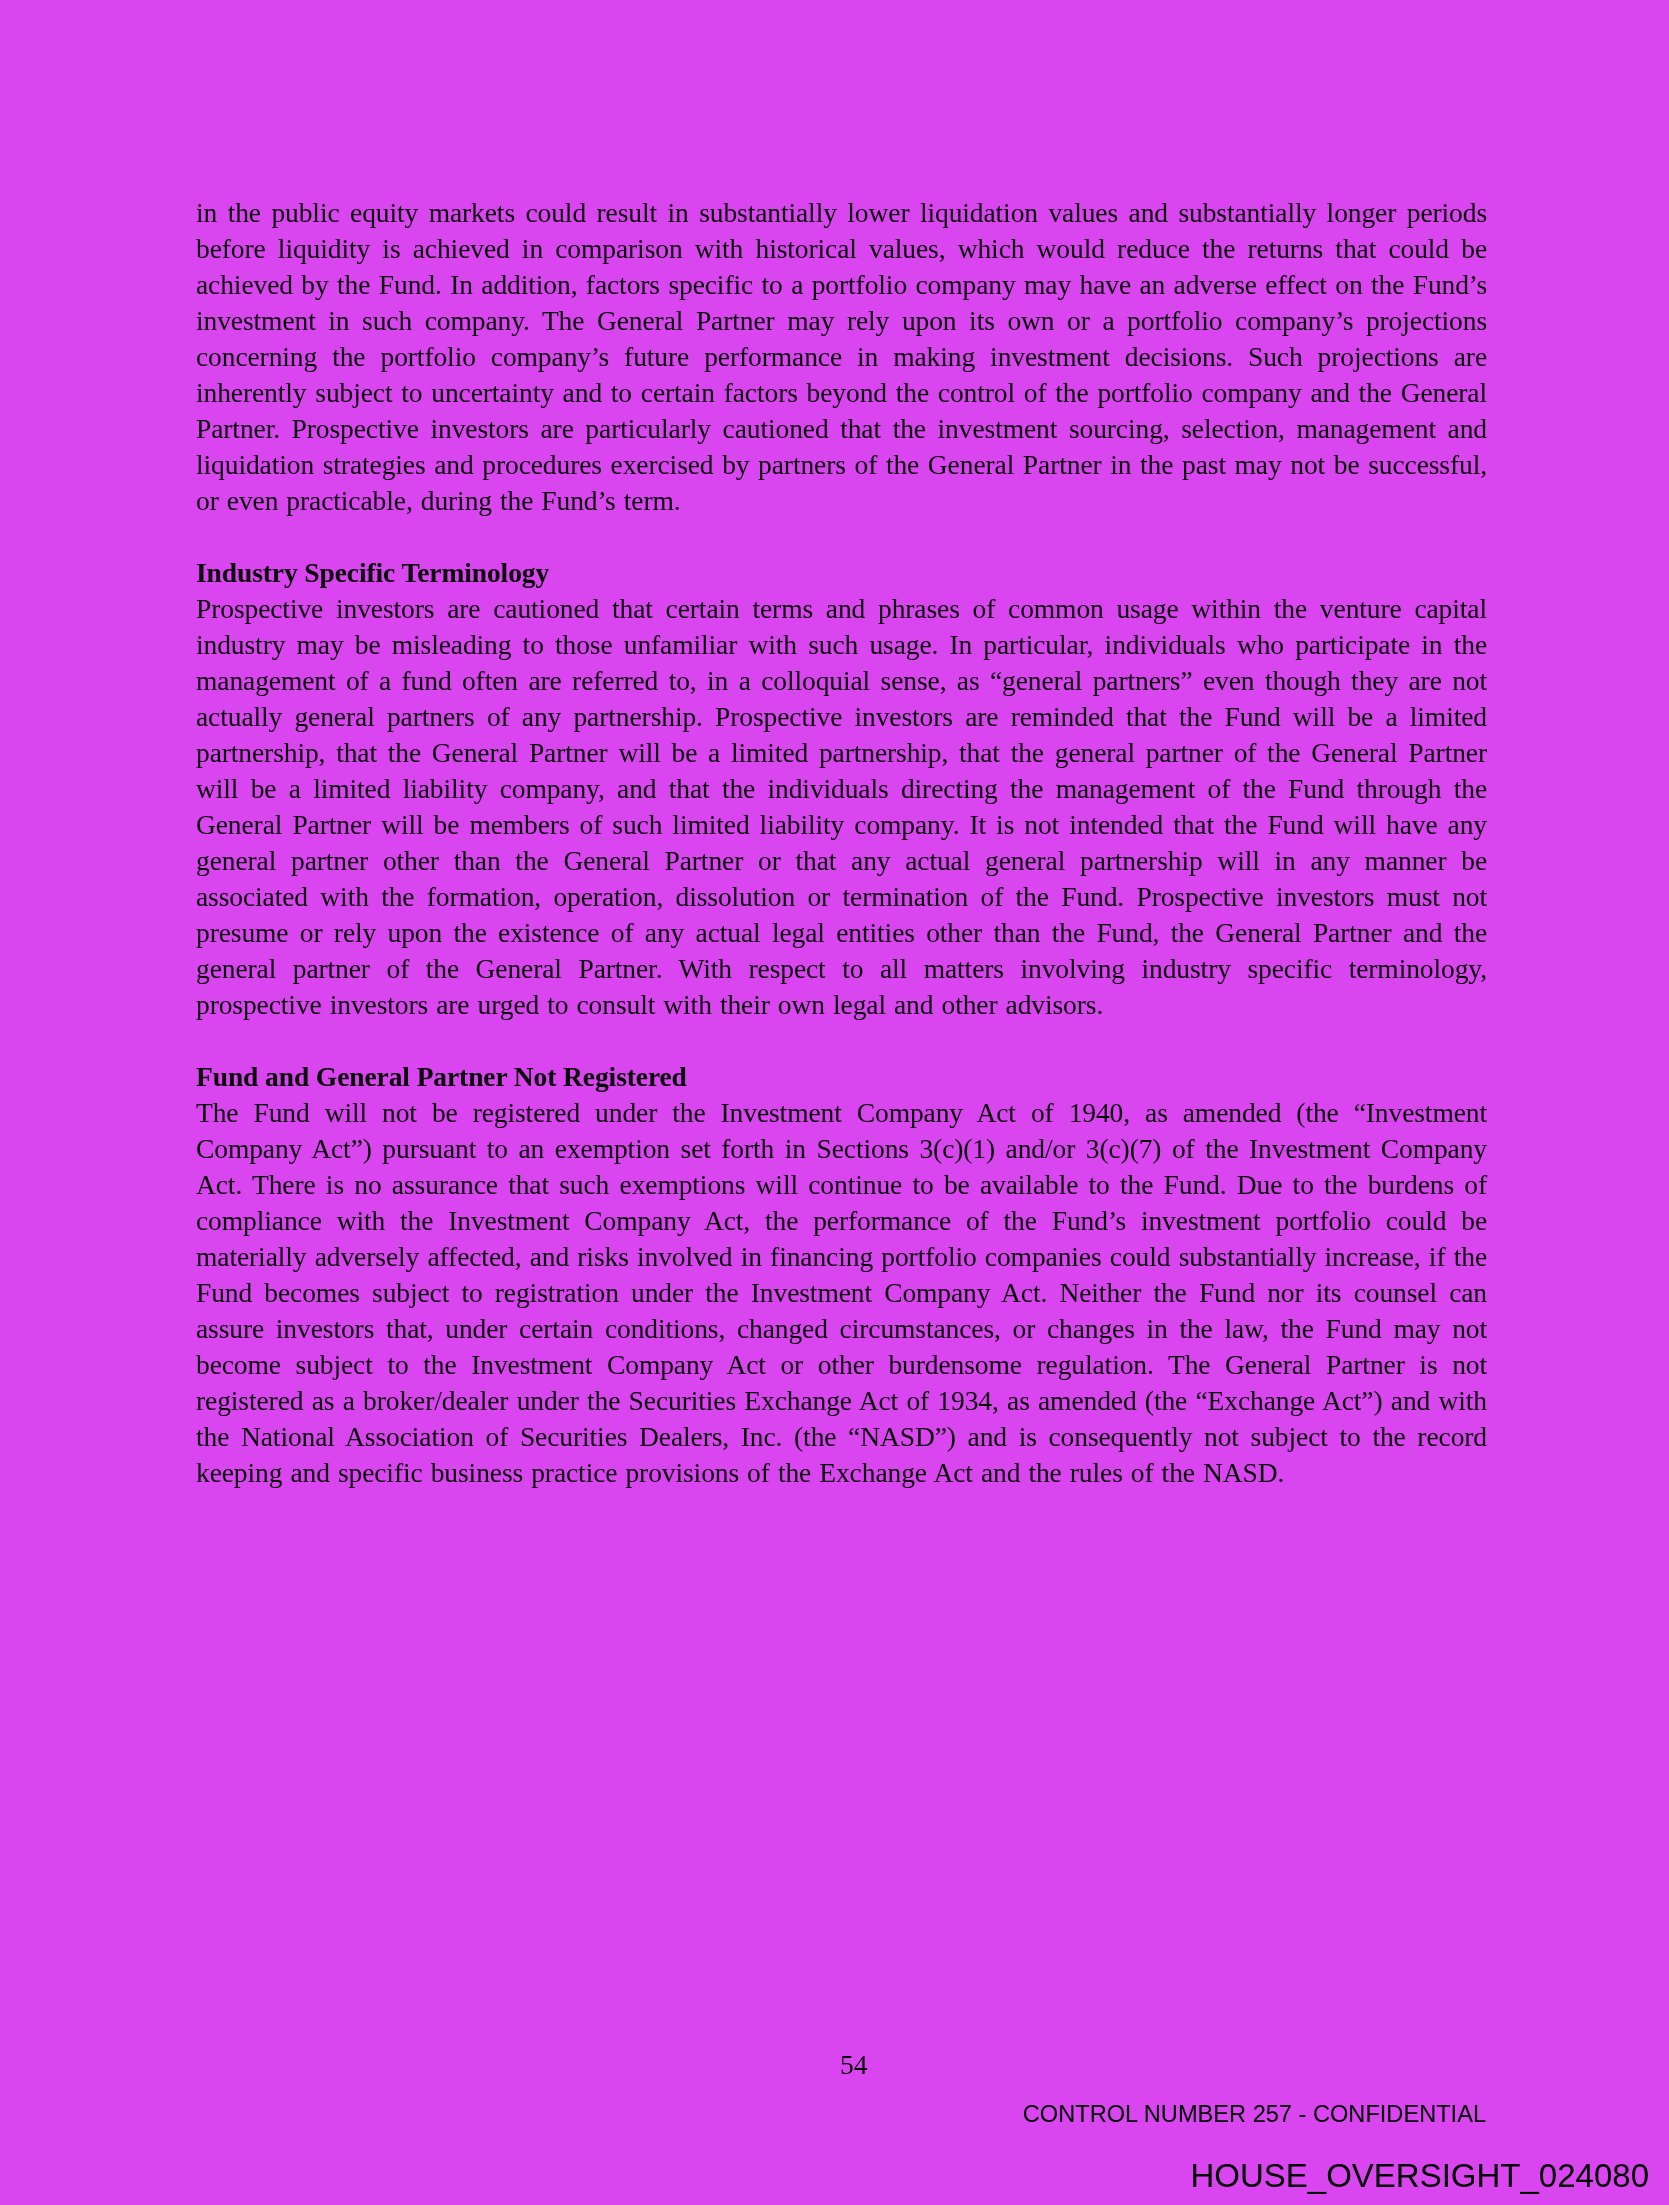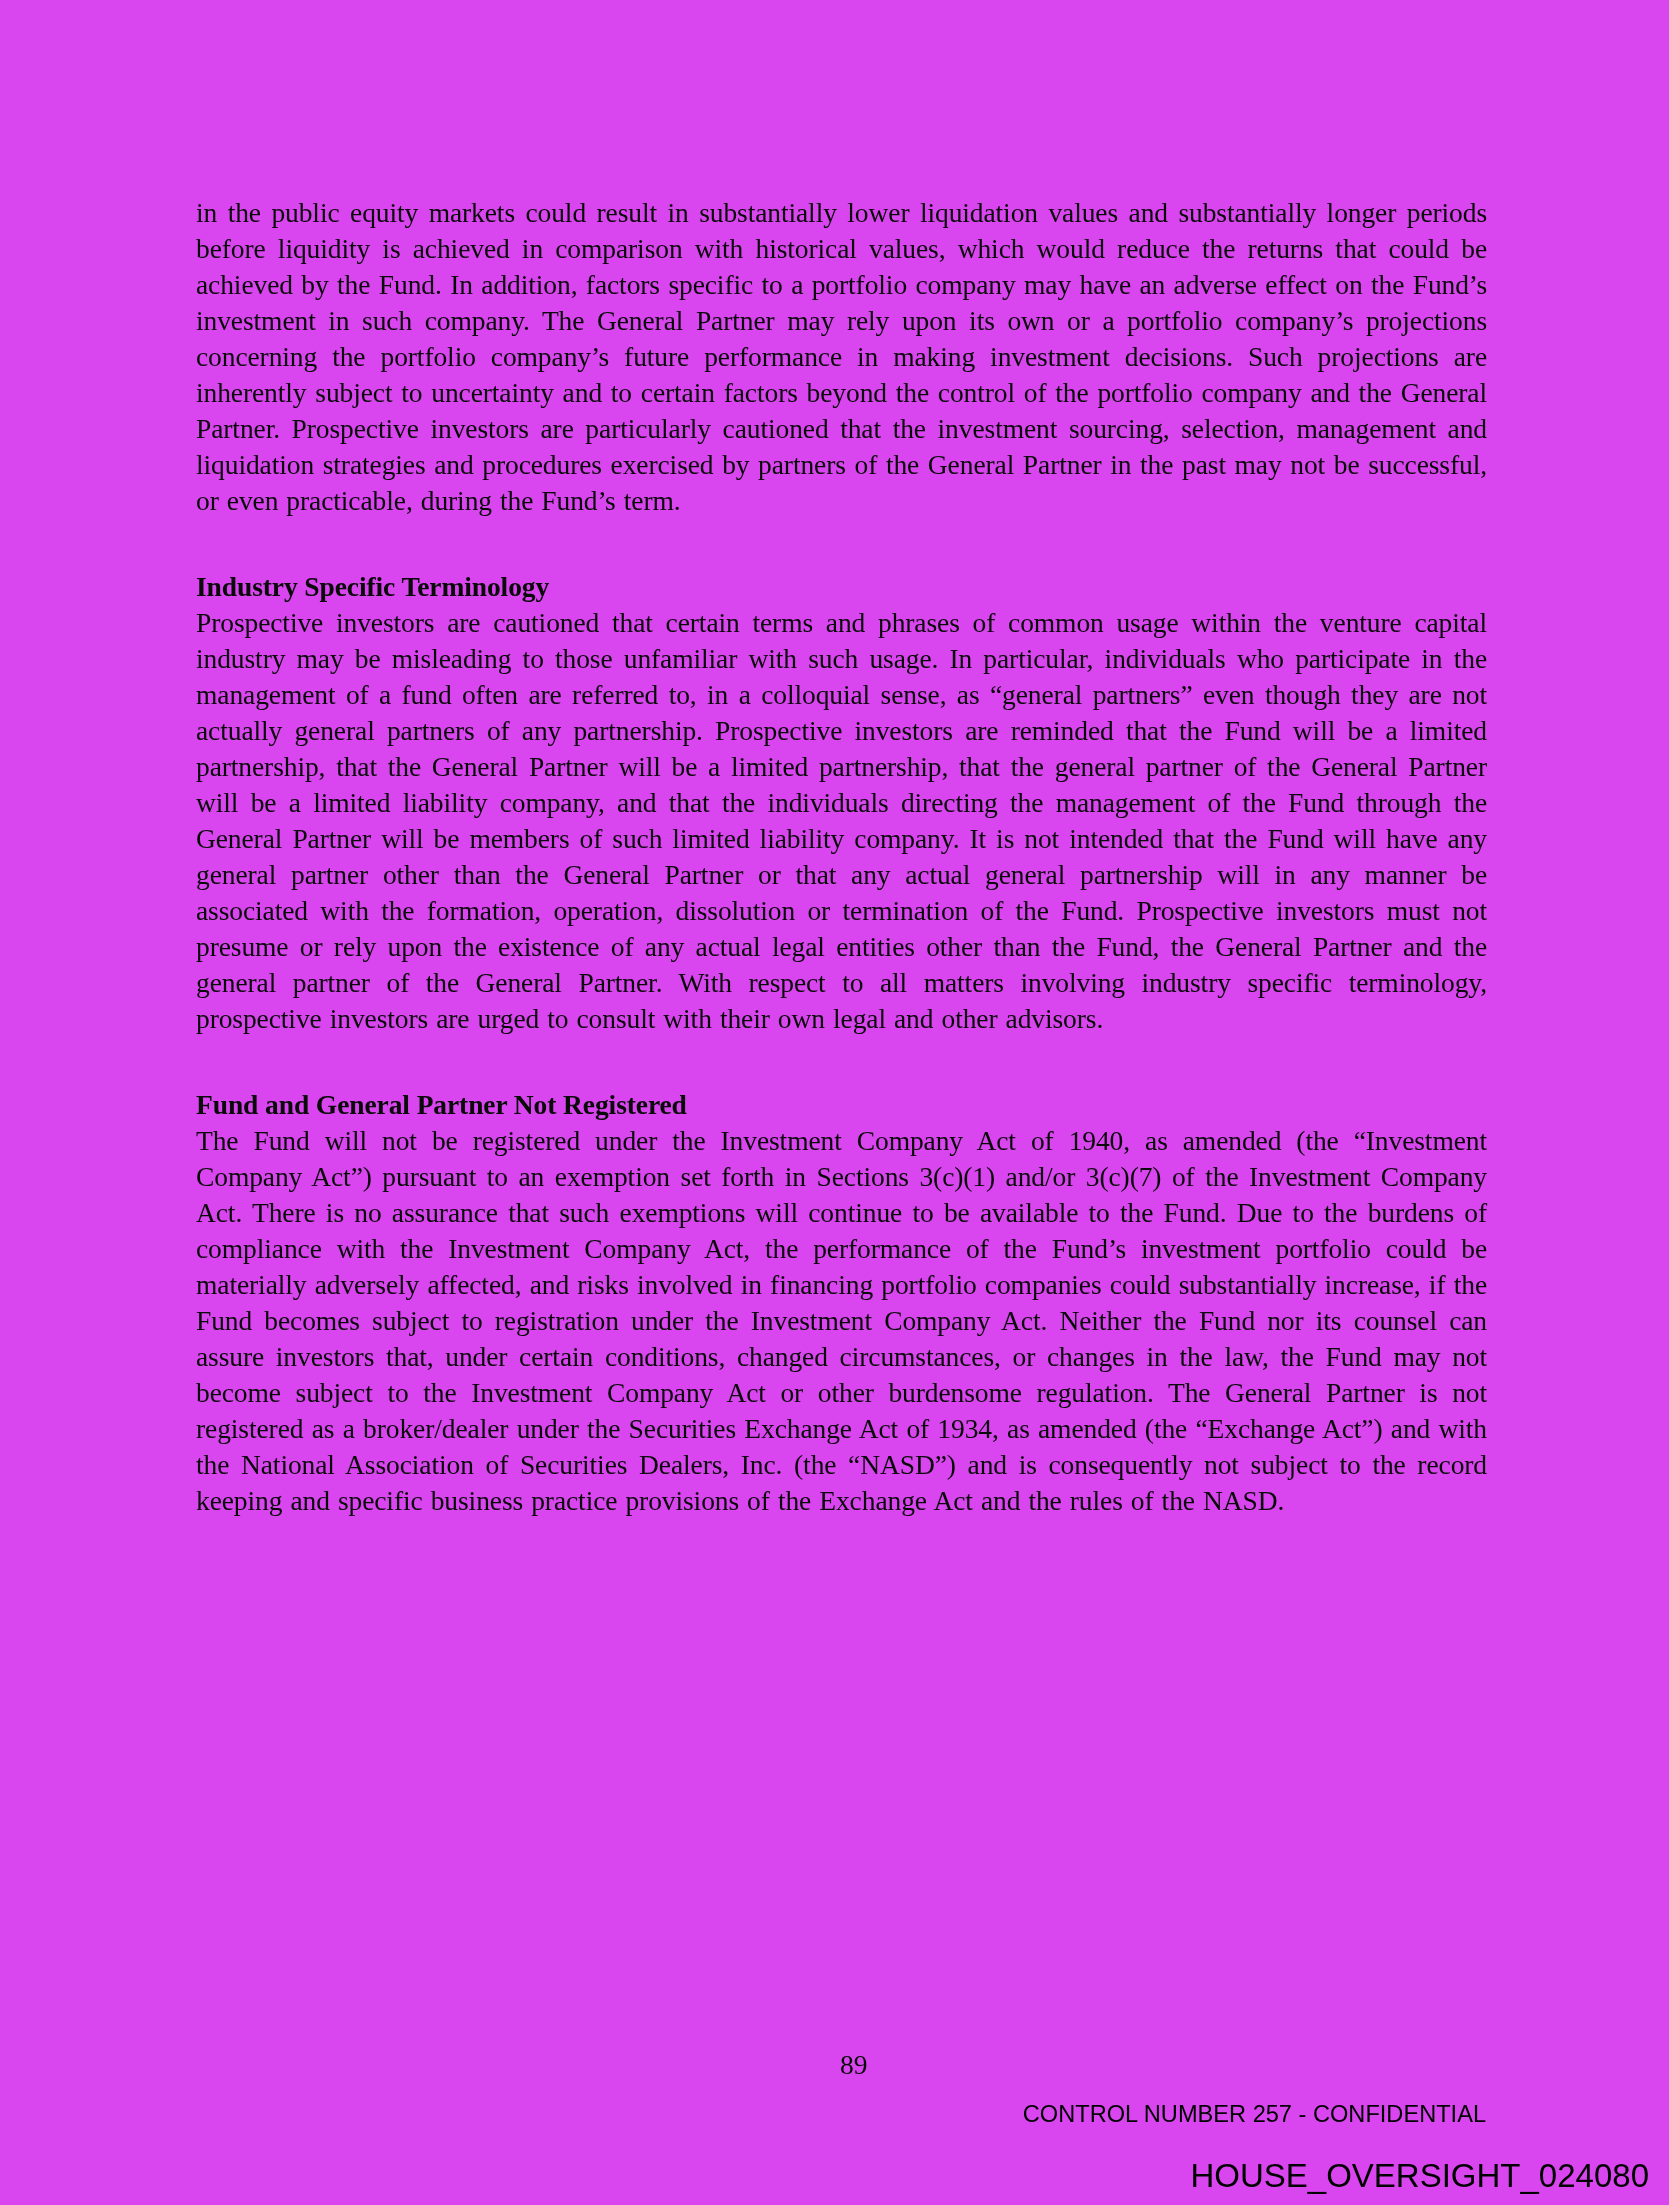--- a/index.html
+++ b/index.html
@@ -20,21 +20,21 @@
     inset: 0;
     background: #d946ef;
   }
   .content {
     position: absolute;
     left: 196px;
     top: 195px;
     width: 1291px;
   }
   .sec { margin: 0; }
-  .sec.spaced { margin-top: 50px; }
+  .sec.spaced { margin-top: 36px; }
   .heading {
     margin: 0;
     font-size: 27.5px;
     line-height: 36px;
     font-weight: bold;
     letter-spacing: -0.1px;
   }
   .body {
     margin: 0;
     font-size: 27.5px;
@@ -88,20 +88,20 @@
       <p class="body">Prospective investors are cautioned that certain terms and phrases of common usage within the venture capital industry may be misleading to those unfamiliar with such usage.  In particular, individuals who participate in the management of a fund often are referred to, in a colloquial sense, as “general partners” even though they are not actually general partners of any partnership.  Prospective investors are reminded that the Fund will be a limited partnership, that the General Partner will be a limited partnership, that the general partner of the General Partner will be a limited liability company, and that the individuals directing the management of the Fund through the General Partner will be members of such limited liability company.  It is not intended that the Fund will have any general partner other than the General Partner or that any actual general partnership will in any manner be associated with the formation, operation, dissolution or termination of the Fund.  Prospective investors must not presume or rely upon the existence of any actual legal entities other than the Fund, the General Partner and the general partner of the General Partner.  With respect to all matters involving industry specific terminology, prospective investors are urged to consult with their own legal and other advisors.</p>
     </section>
 
     <section class="sec spaced">
       <h2 class="heading">Fund and General Partner Not Registered</h2>
       <p class="body">The Fund will not be registered under the Investment Company Act of 1940, as amended (the “Investment Company Act”) pursuant to an exemption set forth in Sections 3(c)(1) and/or 3(c)(7) of the Investment Company Act.  There is no assurance that such exemptions will continue to be available to the Fund.  Due to the burdens of compliance with the Investment Company Act, the performance of the Fund’s investment portfolio could be materially adversely affected, and risks involved in financing portfolio companies could substantially increase, if the Fund becomes subject to registration under the Investment Company Act.  Neither the Fund nor its counsel can assure investors that, under certain conditions, changed circumstances, or changes in the law, the Fund may not become subject to the Investment Company Act or other burdensome regulation.  The General Partner is not registered as a broker/dealer under the Securities Exchange Act of 1934, as amended (the “Exchange Act”) and with the National Association of Securities Dealers, Inc.  (the “NASD”) and is consequently not subject to the record keeping and specific business practice provisions of the Exchange Act and the rules of the NASD.</p>
     </section>
 
   </main>
 
-  <div class="pagenum">89</div>
+  <div class="pagenum">54</div>
 
   <div class="control">CONTROL NUMBER 257 - CONFIDENTIAL</div>
 
   <div class="bates">HOUSE_OVERSIGHT_024080</div>
 
 </div>
 
 
 </body></html>

